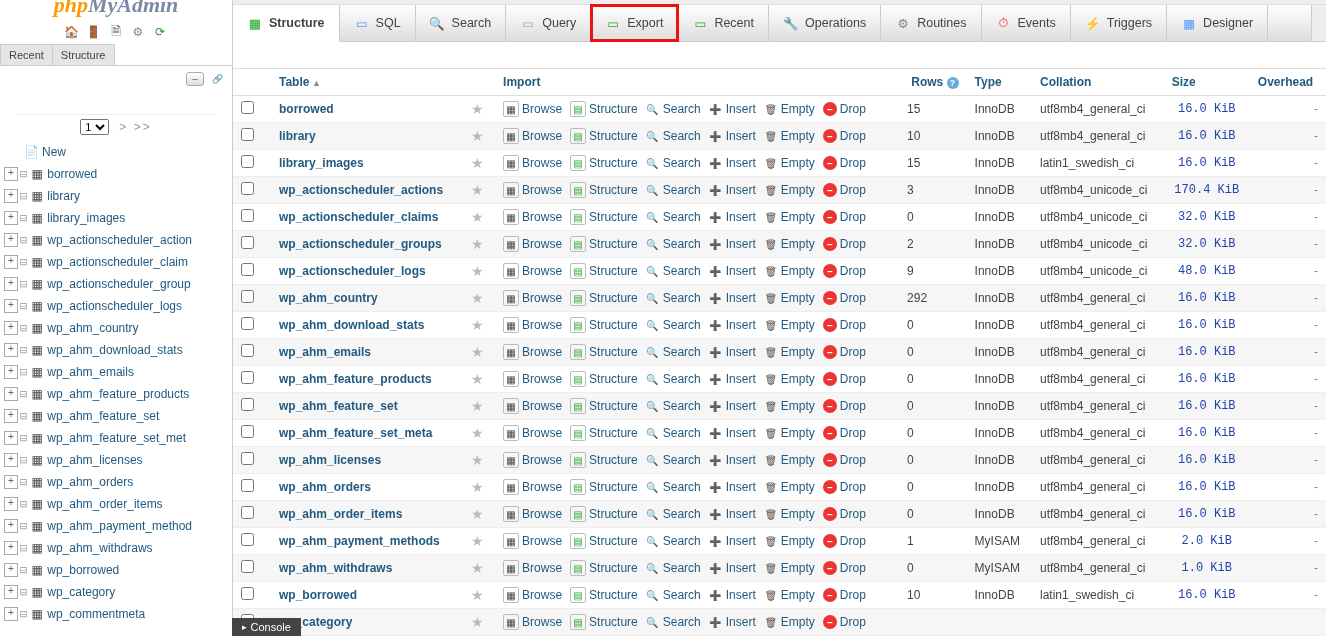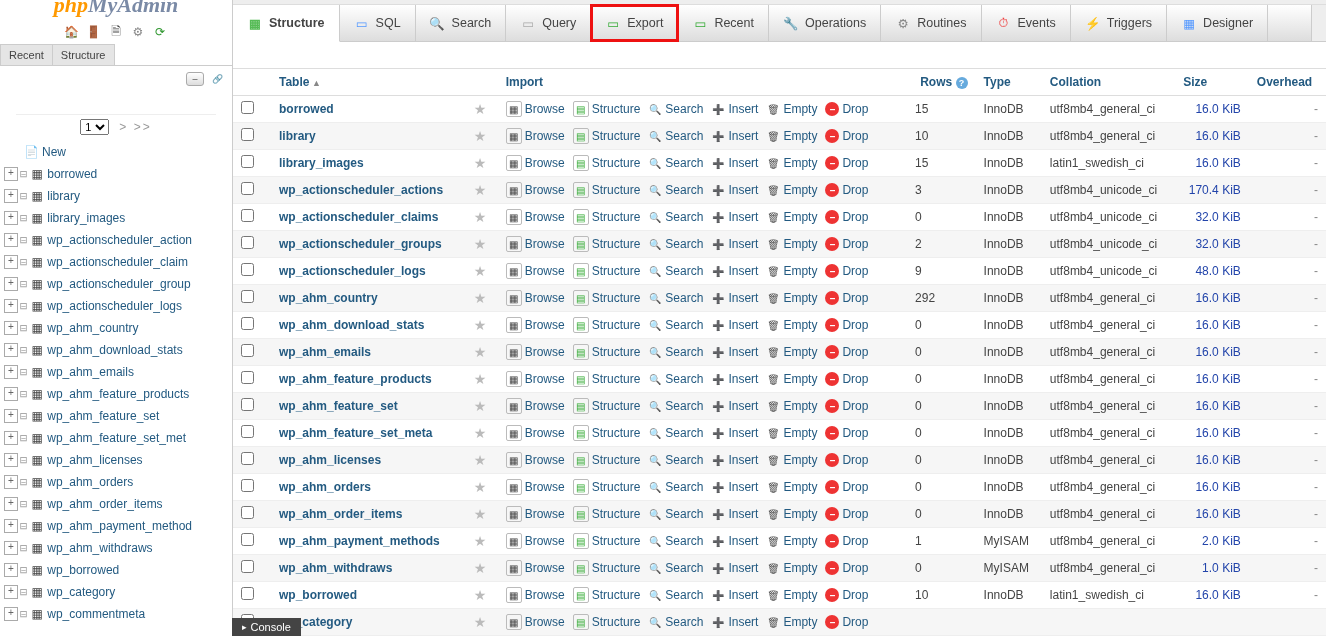--- a/index.html
+++ b/index.html
@@ -38,21 +38,21 @@
 .tb-col-r{width:14px;background:#eee;border-left:1px solid #ccc}
 .spacer{height:26px;border-bottom:1px solid #ddd}
 .tbl-wrap{flex:1;overflow:hidden}
 table.db{width:100%;border-collapse:collapse;font-size:12px}
 table.db th{background:#fff;color:#235a81;text-align:left;font-weight:bold;padding:6px 8px;border-bottom:1px solid #ddd}
 table.db th.sort:after{content:" \25B2";font-size:9px;color:#888}
 table.db td{padding:5px 8px;border-bottom:1px solid #eee;white-space:nowrap}
 table.db tr.odd td{background:#fff}
 table.db tr.even td{background:#f6f6f6}
 table.db td.rows{text-align:left;font-variant-numeric:tabular-nums}
-table.db td.size{font-family:Liberation Sans, sans-serif;color:#24a;text-align:right}
+table.db td.size{font-family:Liberation Mono, monospace;color:#24a;text-align:center}
 table.db td.ovr{text-align:right;color:#888}
 .actions{display:flex;gap:8px;align-items:center}
 .act{display:inline-flex;align-items:center;gap:3px}
 .act .ai{width:14px;height:14px;display:inline-flex;align-items:center;justify-content:center;border:1px solid #bbb;border-radius:2px;font-size:10px}
 .star{color:#bbb;font-size:14px}
 .drop-i{width:14px;height:14px;border-radius:50%;background:#e33;display:inline-flex;align-items:center;justify-content:center;color:#fff;font-weight:bold;font-size:10px}
 .console{position:absolute;bottom:0;left:232px;background:#444;color:#fff;font-size:11px;padding:3px 10px;display:flex;align-items:center;gap:4px}
 .console:before{content:"▸";font-size:9px}
 input[type=checkbox]{margin:0}
 

